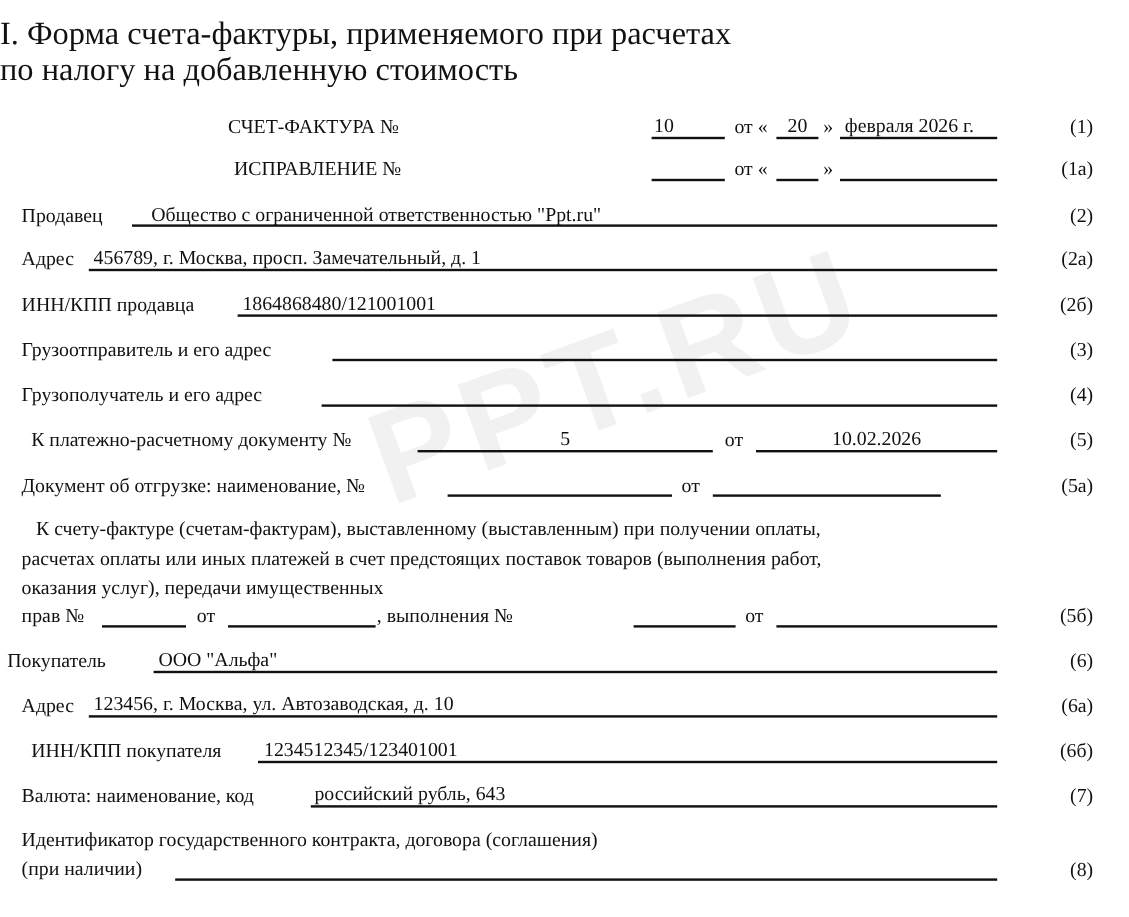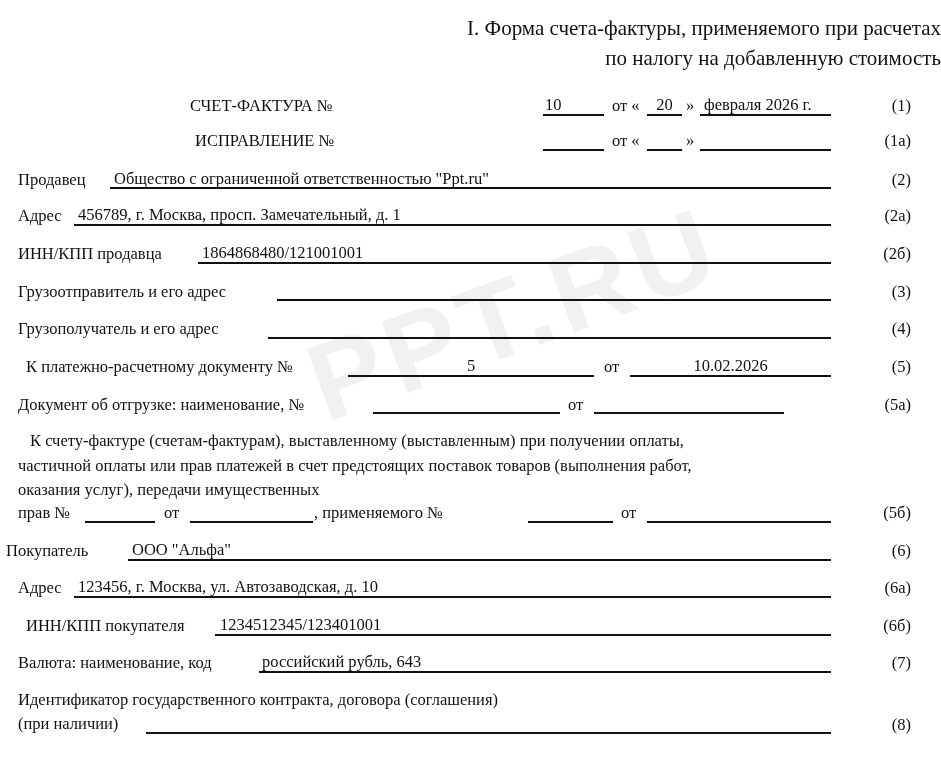--- a/index.html
+++ b/index.html
@@ -1,19 +1,19 @@
 <!DOCTYPE html>
 <html><head>
 <meta charset="utf-8">
 <style>
   html, body { margin:0; padding:0; background:#ffffff; }
   body { width:941px; height:764px; position:relative; overflow:hidden;
          font-family:"Liberation Serif","DejaVu Serif",serif; color:#111; }
   .t { position:absolute; white-space:nowrap; font-size:16.5px; line-height:20px; }
-  .title { position:absolute; left:0; width:941px; text-align:right; font-size:21px; line-height:28px; }
+  .title { position:absolute; left:0; width:941px; text-align:left; font-size:27px; line-height:28px; }
   .ln { position:absolute; height:0; border-bottom:2px solid #111; }
   .val { position:absolute; white-space:nowrap; font-size:16.5px; line-height:20px; }
   .num { position:absolute; right:30px; font-size:16.5px; line-height:20px; white-space:nowrap; }
   .wm { position:absolute; left:300px; top:250px; font-family:"Liberation Sans",sans-serif;
         font-weight:bold; font-size:110px; color:rgba(180,180,180,0.18);
         transform:rotate(-20deg); letter-spacing:6px; white-space:nowrap; pointer-events:none; }
 </style>
 </head>
 <body>
 
@@ -36,21 +36,21 @@
 <span class="t" style="left:195px;top:131px">ИСПРАВЛЕНИЕ  №</span>
 <div class="ln" style="left:543px;top:149px;width:61px"></div>
 <span class="t" style="left:612px;top:131px">от «</span>
 <div class="ln" style="left:647px;top:149px;width:35px"></div>
 <span class="t" style="left:686px;top:131px">»</span>
 <div class="ln" style="left:700px;top:149px;width:131px"></div>
 <span class="num" style="top:131px">(1а)</span>
 
 <span class="t" style="left:18px;top:170px">Продавец</span>
 <div class="ln" style="left:110px;top:187px;width:721px"></div>
-<span class="val" style="left:114px;top:169px">Общество с ограниченной ответственностью "Ppt.ru"</span>
+<span class="val" style="left:126px;top:169px">Общество с ограниченной ответственностью "Ppt.ru"</span>
 <span class="num" style="top:170px">(2)</span>
 
 <span class="t" style="left:18px;top:206px">Адрес</span>
 <div class="ln" style="left:74px;top:224px;width:757px"></div>
 <span class="val" style="left:78px;top:205px">456789, г. Москва, просп. Замечательный, д. 1</span>
 <span class="num" style="top:206px">(2а)</span>
 
 <span class="t" style="left:18px;top:244px">ИНН/КПП продавца</span>
 <div class="ln" style="left:198px;top:262px;width:633px"></div>
 <span class="val" style="left:202px;top:243px">1864868480/121001001</span>
@@ -72,27 +72,27 @@
 <span class="val" style="left:630px;width:201px;text-align:center;top:356px">10.02.2026</span>
 <span class="num" style="top:357px">(5)</span>
 
 <span class="t" style="left:18px;top:395px">Документ об отгрузке: наименование, №</span>
 <div class="ln" style="left:373px;top:412px;width:187px"></div>
 <span class="t" style="left:568px;top:395px">от</span>
 <div class="ln" style="left:594px;top:412px;width:190px"></div>
 <span class="num" style="top:395px">(5а)</span>
 
 <span class="t" style="left:30px;top:431px">К счету-фактуре (счетам-фактурам), выставленному (выставленным) при получении оплаты,</span>
-<span class="t" style="left:18px;top:456px">частичной оплаты или прав платежей в счет предстоящих поставок товаров (выполнения работ,</span>
+<span class="t" style="left:18px;top:456px">расчетах оплаты или иных платежей в счет предстоящих поставок товаров (выполнения работ,</span>
 <span class="t" style="left:18px;top:480px">оказания услуг), передачи имущественных</span>
 <span class="t" style="left:18px;top:503px">прав №</span>
 <div class="ln" style="left:85px;top:521px;width:70px"></div>
 <span class="t" style="left:164px;top:503px">от</span>
 <div class="ln" style="left:190px;top:521px;width:123px"></div>
-<span class="t" style="left:314px;top:503px">, применяемого №</span>
+<span class="t" style="left:314px;top:503px">, выполнения №</span>
 <div class="ln" style="left:528px;top:521px;width:85px"></div>
 <span class="t" style="left:621px;top:503px">от</span>
 <div class="ln" style="left:647px;top:521px;width:184px"></div>
 <span class="num" style="top:503px">(5б)</span>
 
 <span class="t" style="left:6px;top:541px">Покупатель</span>
 <div class="ln" style="left:128px;top:559px;width:703px"></div>
 <span class="val" style="left:132px;top:540px">ООО "Альфа"</span>
 <span class="num" style="top:541px">(6)</span>
 

